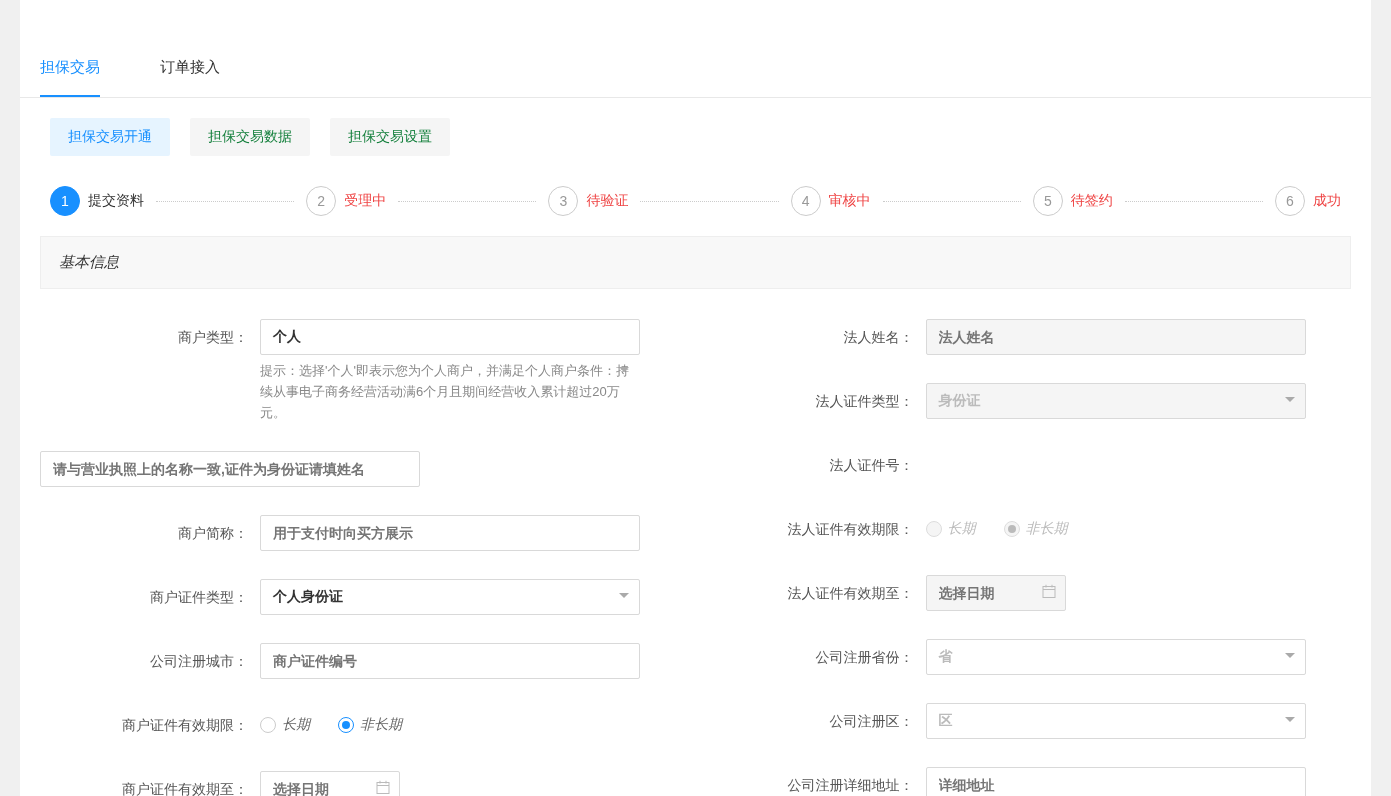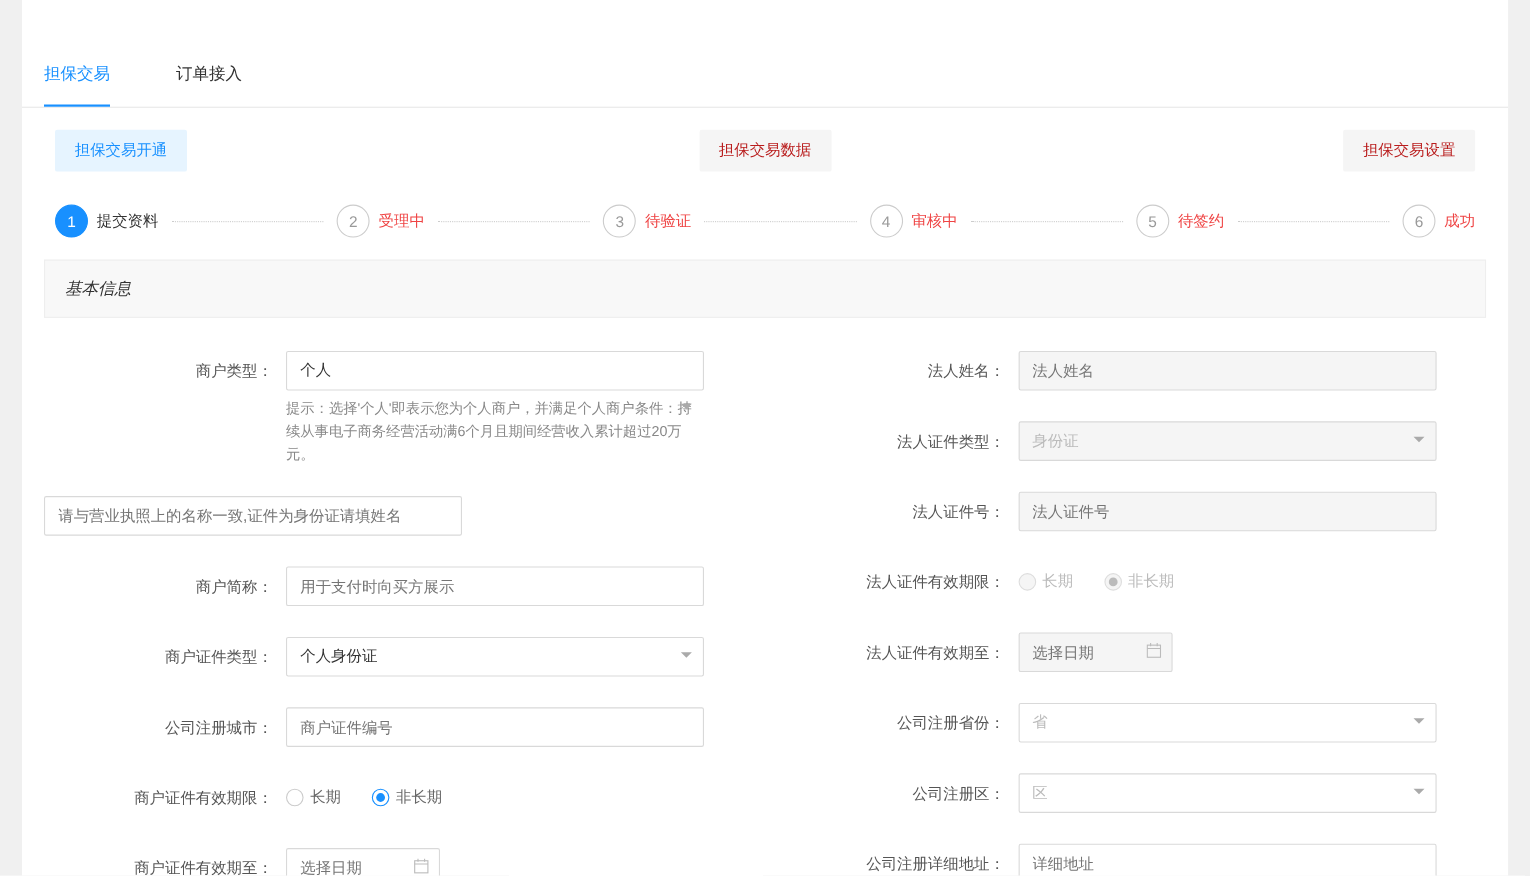--- a/index.html
+++ b/index.html
@@ -2,46 +2,46 @@
 <html><head>
 <meta charset="utf-8">
 <style>
 * { box-sizing: border-box; margin: 0; padding: 0; }
 body { font-family: -apple-system, "PingFang SC", "Microsoft YaHei", sans-serif; background: #f0f0f0; font-size: 14px; color: #333; }
 .page-wrap { width: 1391px; height: 796px; background: #f0f0f0; position: relative; }
 .card { background: #fff; margin: 0 20px; padding: 0; }
 .top-tabs { display:flex; border-bottom: 1px solid #e8e8e8; padding: 0 20px; margin-bottom: 20px; }
 .top-tab { padding: 18px 0; margin-right: 60px; cursor:pointer; font-size:15px; color:#333;margin-top:40px; }
 .top-tab.active { color:#1890ff; border-bottom:2px solid #1890ff; }
-.sub-tabs { display:flex; padding: 0 30px 10px; gap:20px;justify-content:space-between; }
-.sub-tab { background:#f5f5f5; color:#b91c1c; padding:10px 18px; border-radius:2px; cursor:pointer; font-size:14px;}
+.sub-tabs { display:flex; padding: 0 30px 10px; gap:20px; }
+.sub-tab { background:#f5f5f5; color:#15803d; padding:10px 18px; border-radius:2px; cursor:pointer; font-size:14px;}
 .sub-tab.active { background:#e6f4ff; color:#1890ff; }
 .scroll-area { height:680px; overflow-y:scroll; padding: 0 20px; }
 .steps { display:flex; align-items:center; padding: 20px 10px 20px; }
 .step { display:flex; align-items:center; gap:8px; }
 .step-circle { width:30px; height:30px; border-radius:50%; border:1px solid #ccc; display:flex; align-items:center; justify-content:center; font-size:14px; color:#999; }
 .step.active .step-circle { background:#1890ff; border-color:#1890ff; color:#fff; }
 .step-label { font-size:14px; color:#ef4444; }
 .step.active .step-label { color:#333; }
 .step-sep { flex:1; border-top:1px dotted #ccc; margin: 0 12px; }
 .section-title { background:#f8f8f8; padding:16px 18px; font-size:15px; border:1px solid #eee; margin-bottom: 30px; font-style: italic; }
 .form-cols { display:flex; gap:20px; }
 .form-col { flex:1; min-width:0; }
 .form-row { display:flex; align-items:flex-start; margin-bottom: 28px; }
 .form-label { width:220px; text-align:right; padding-right:12px; color:#555; font-size:14px; line-height:36px; flex-shrink:0; }
 .form-value { flex:1; max-width: 380px; position:relative; }
 .form-value.wide { max-width: 380px; }
-.select, .input { width:100%; height:36px; border:1px solid #d9d9d9; border-radius:2px; padding: 0 30px 0 12px; font-size:14px; background:#fff; cursor:pointer; display:flex; align-items:center; color:#333; }
+.select, .input { width:100%; height:36px; border:1px solid #d9d9d9; border-radius:2px; padding: 0 30px 0 12px; font-size:14px; background:#fff; cursor:pointer; display:flex; align-items:center; color:#333;font-weight:bold; }
 .select.disabled, .input.disabled { background:#f5f5f5; color:#bbb; cursor:not-allowed; }
 .placeholder { color:#bbb; }
 .chevron { position:absolute; right:10px; top:50%; transform:translateY(-50%); pointer-events:none; }
 .chevron svg { width:12px; height:12px; fill:#aaa; }
 .hint { font-size:13px; color:#888; line-height:1.6; margin-top:6px; }
 .radios { display:flex; gap:28px; align-items:center; height:36px; }
-.radio { display:flex; align-items:center; gap:6px; cursor:pointer; color:#666; }
+.radio { display:flex; align-items:center; gap:6px; cursor:pointer; color:#666;font-style:italic; }
 .radio.disabled { cursor:not-allowed; color:#bbb; }
 .radio-dot { width:16px; height:16px; border-radius:50%; border:1px solid #ccc; position:relative; }
 .radio.checked .radio-dot { border-color:#1890ff; }
 .radio.checked .radio-dot::after { content:''; position:absolute; width:8px; height:8px; background:#1890ff; border-radius:50%; top:3px; left:3px; }
 .radio.disabled .radio-dot { border-color:#ddd; background:#f5f5f5; }
 .radio.disabled.checked .radio-dot::after { background:#bbb; }
 .dateicon { position:absolute; right:10px; top:50%; transform:translateY(-50%); pointer-events:none; }
 .date-input { width:140px !important; }
 ::-webkit-scrollbar { width:14px; }
 ::-webkit-scrollbar-thumb { background:#c1c1c1; border-radius:10px; border:3px solid #fff; }
@@ -195,23 +195,20 @@
                   <span class="placeholder">身份证</span>
                 </div>
               <span class="chevron"><svg viewBox="0 0 12 12">
                     <path d="M1 3l5 5 5-5"></path>
                   </svg></span>
             </div>
           </div>
 
           <div class="form-row">
             <div class="form-label">法人证件号：</div>
-            <div class="form-value wide">
-              <input class="input disabled" disabled="" placeholder="法人证件号" style="">
-            </div>
           </div>
 
           <div class="form-row">
             <div class="form-label">法人证件有效期限：</div>
             <div class="form-value wide">
               <div class="radios">
                 <div class="radio disabled">
                     <span class="radio-dot"></span>
                     <span>长期</span>
                   </div>

